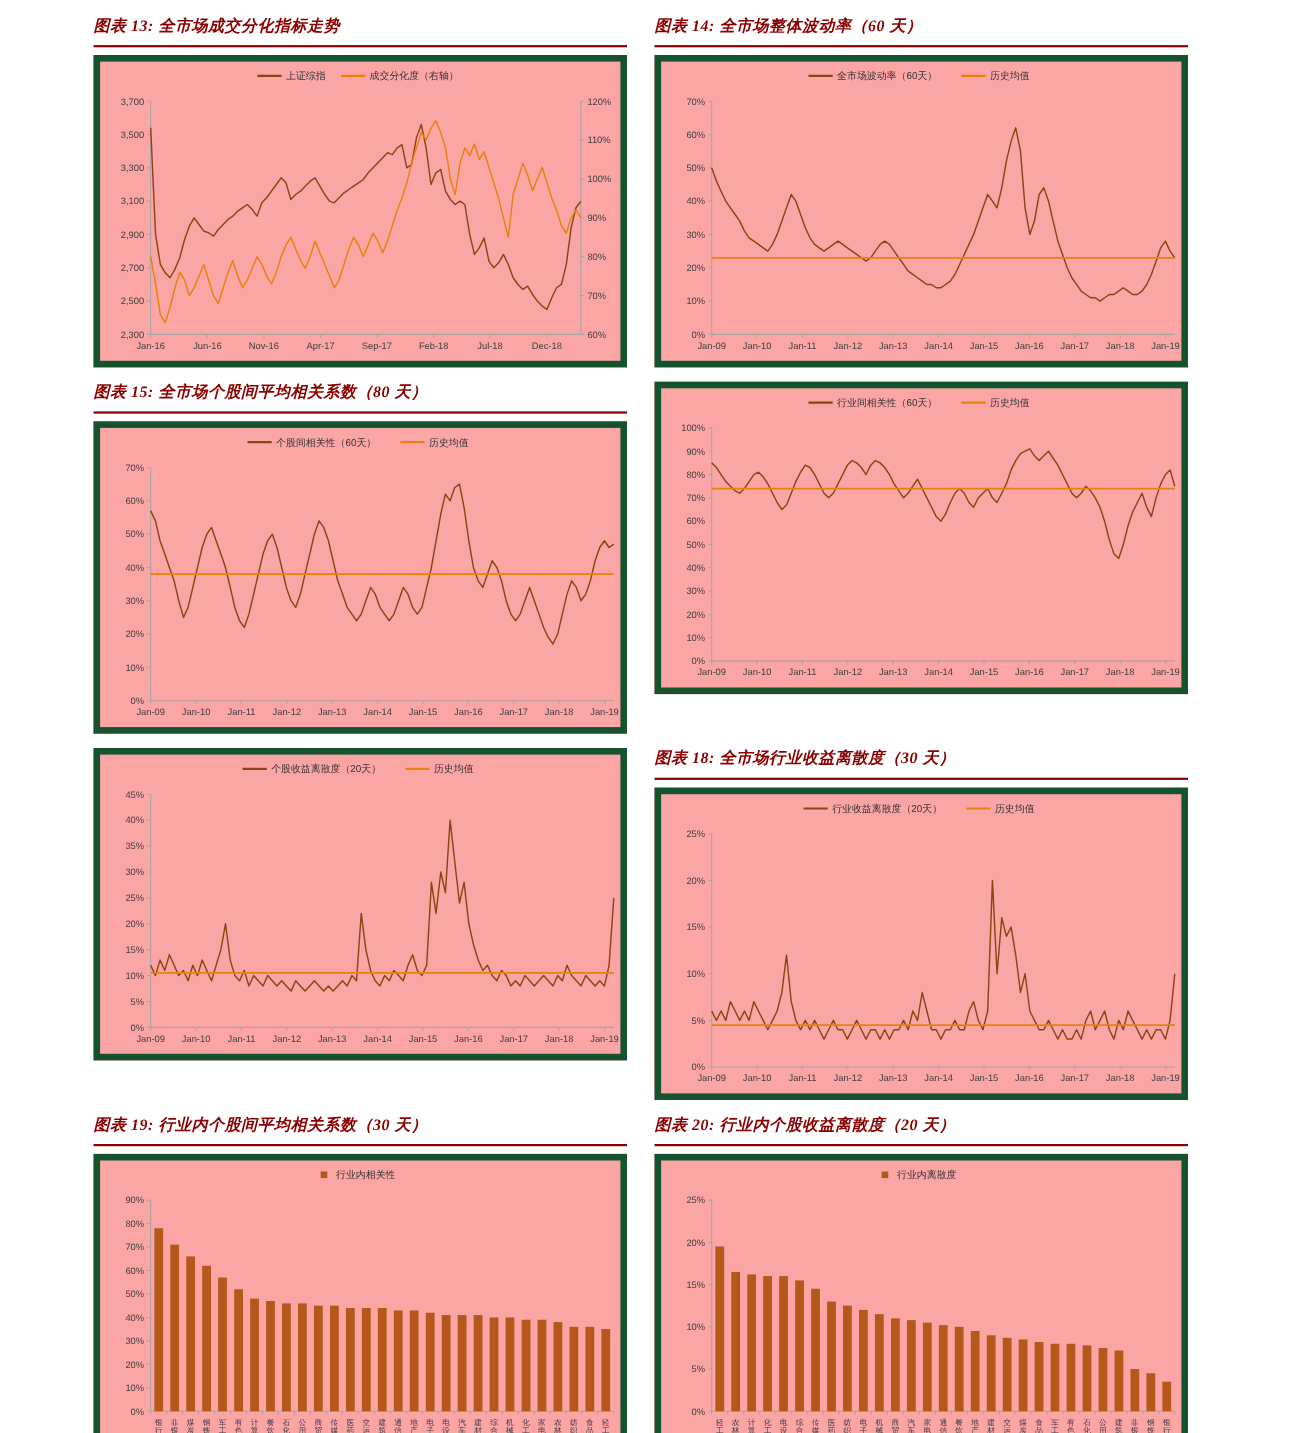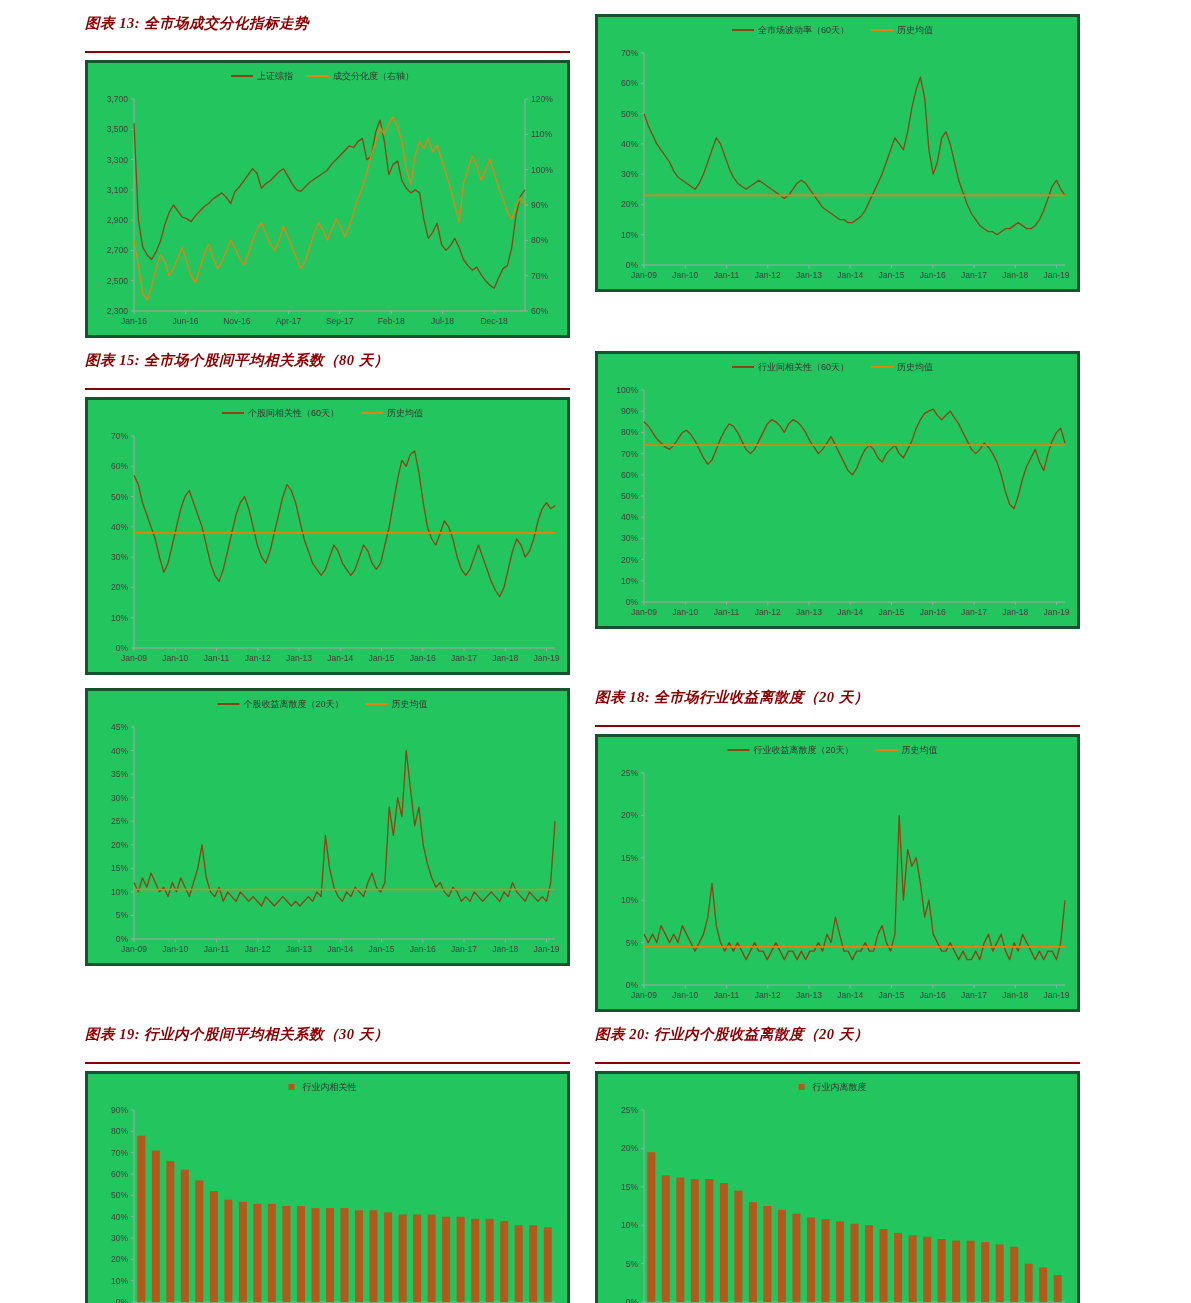--- a/index.html
+++ b/index.html
@@ -1,21 +1,21 @@
 <!DOCTYPE html>
 <html><head>
 <meta charset="utf-8">
 <style>
   html,body{margin:0;padding:0;background:#fff;}
   body{width:1191px;height:1303px;font-family:"Liberation Sans",sans-serif;overflow:hidden;}
   .grid{display:grid;grid-template-columns:485px 485px;column-gap:25px;row-gap:13px;padding:14px 0 0 85px;}
   .fig{display:flex;flex-direction:column;}
   .fig-title{font-family:"Liberation Serif",serif;font-style:italic;font-weight:bold;font-size:14.5px;
-    color:#8B0000;border-bottom:2px solid #8B0000;padding-bottom:18px;margin-bottom:7px;letter-spacing:.5px;}
-  .fig-box{height:272px;border:3px solid #14532d;background:#22c55e;}
+    color:#8B0000;border-bottom:2px solid #8B0000;padding-bottom:8px;margin-bottom:7px;letter-spacing:.5px;}
+  .fig-box{height:272px;border:6px solid #14532d;background:#fca5a5;}
   .footer{margin:17px 86px 0 85px;border-top:2px solid #8B0000;padding-top:8px;}
   .footer-text{font-family:"Liberation Serif",serif;font-style:italic;font-weight:bold;font-size:13px;color:#8B0000;}
   svg text{font-family:"Liberation Sans",sans-serif;}
 </style>
 </head>
 <body>
 
 <div class="grid">
   <div class="fig">
     <div class="fig-title">图表 13:  全市场成交分化指标走势</div>
@@ -71,20 +71,21 @@
           <text x="303.278" y="261" text-anchor="middle" font-size="8.5" fill="#404040">Feb-18</text>
           <line x1="354.499" y1="248" x2="354.499" y2="251" stroke="#a6a6a6"></line>
           <text x="354.499" y="261" text-anchor="middle" font-size="8.5" fill="#404040">Jul-18</text>
           <line x1="406.111" y1="248" x2="406.111" y2="251" stroke="#a6a6a6"></line>
           <text x="406.111" y="261" text-anchor="middle" font-size="8.5" fill="#404040">Dec-18</text>
           <polyline points="46.0,60.2 50.4,157.1 54.8,184.4 59.2,192.0 63.6,196.5 68.0,188.9 72.4,178.3 76.8,161.7 81.1,149.6 85.5,142.0 89.9,148.1 94.3,154.1 98.7,155.6 103.1,158.7 107.5,152.6 111.9,148.1 116.3,143.5 120.7,140.5 125.1,135.9 129.5,132.9 133.9,129.9 138.3,134.4 142.7,140.5 147.0,128.4 151.4,123.8 155.8,117.8 160.2,111.7 164.6,105.7 169.0,110.2 173.4,125.3 177.8,120.8 182.2,117.8 186.6,113.2 191.0,108.7 195.4,105.7 199.8,113.2 204.2,120.8 208.6,126.9 212.9,128.4 217.3,123.8 221.7,119.3 226.1,116.3 230.5,113.2 234.9,110.2 239.3,107.2 243.7,101.1 248.1,96.6 252.5,92.0 256.9,87.5 261.3,82.9 265.7,84.5 270.1,78.4 274.4,75.4 278.8,96.6 283.2,93.5 287.6,69.3 292.0,57.2 296.4,78.4 300.8,111.7 305.2,101.1 309.6,98.1 314.0,117.8 318.4,125.3 322.8,129.9 327.2,126.9 331.6,129.9 336.0,157.1 340.3,175.3 344.7,169.3 349.1,160.2 353.5,181.4 357.9,187.4 362.3,182.9 366.7,175.3 371.1,184.4 375.5,196.5 379.9,202.6 384.3,207.1 388.7,204.1 393.1,211.7 397.5,217.7 401.9,222.3 406.2,225.3 410.6,214.7 415.0,205.6 419.4,202.6 423.8,184.4 428.2,151.1 432.6,132.9 437.0,126.9" fill="none" stroke="#8B4513" stroke-width="1.3" stroke-linejoin="round"></polyline>
           <polyline points="46.0,177.3 50.4,202.1 54.8,230.3 59.2,237.4 63.6,223.3 68.0,205.6 72.4,191.5 76.8,198.5 81.1,212.7 85.5,205.6 89.9,195.0 94.3,184.4 98.7,198.5 103.1,212.7 107.5,219.7 111.9,205.6 116.3,191.5 120.7,180.9 125.1,195.0 129.5,205.6 133.9,198.5 138.3,187.9 142.7,177.3 147.0,184.4 151.4,195.0 155.8,202.1 160.2,191.5 164.6,177.3 169.0,166.7 173.4,159.7 177.8,170.3 182.2,180.9 186.6,187.9 191.0,177.3 195.4,163.2 199.8,173.8 204.2,184.4 208.6,195.0 212.9,205.6 217.3,198.5 221.7,184.4 226.1,170.3 230.5,159.7 234.9,166.7 239.3,177.3 243.7,166.7 248.1,156.1 252.5,163.2 256.9,173.8 261.3,163.2 265.7,149.1 270.1,134.9 274.4,124.3 278.8,110.2 283.2,92.5 287.6,78.4 292.0,64.3 296.4,71.3 300.8,60.7 305.2,53.7 309.6,64.3 314.0,78.4 318.4,106.7 322.8,120.8 327.2,92.5 331.6,78.4 336.0,85.5 340.3,74.9 344.7,89.0 349.1,81.9 353.5,96.1 357.9,110.2 362.3,124.3 366.7,142.0 371.1,159.7 375.5,120.8 379.9,106.7 384.3,92.5 388.7,103.1 393.1,117.3 397.5,106.7 401.9,96.1 406.2,110.2 410.6,124.3 415.0,134.9 419.4,149.1 423.8,156.1 428.2,142.0 432.6,134.9 437.0,142.0" fill="none" stroke="#E8820D" stroke-width="1.3" stroke-linejoin="round"></polyline>
         </svg></div>
   </div>
   <div class="fig">
+    <div class="fig-title">图表 14:  全市场整体波动率（60 天）</div>
     <div class="fig-box"><svg width="483" height="272">
           <line x1="134" y1="13" x2="156" y2="13" stroke="#8B4513" stroke-width="2"></line>
           <text x="160" y="16" text-anchor="start" font-size="9" fill="#333">全市场波动率（60天）</text>
           <line x1="273" y1="13" x2="295" y2="13" stroke="#E8820D" stroke-width="2"></line>
           <text x="299" y="16" text-anchor="start" font-size="9" fill="#333">历史均值</text>
           <line x1="46" y1="36" x2="46" y2="248" stroke="#a6a6a6"></line>
           <line x1="46" y1="248" x2="467" y2="248" stroke="#a6a6a6"></line>
           <line x1="43" y1="36" x2="46" y2="36" stroke="#a6a6a6"></line>
           <text x="40" y="39" text-anchor="end" font-size="8.5" fill="#404040">70%</text>
           <line x1="43" y1="66.28571428571428" x2="46" y2="66.28571428571428" stroke="#a6a6a6"></line>
@@ -282,21 +283,21 @@
           <text x="376.064" y="261" text-anchor="middle" font-size="8.5" fill="#404040">Jan-17</text>
           <line x1="417.322" y1="248" x2="417.322" y2="251" stroke="#a6a6a6"></line>
           <text x="417.322" y="261" text-anchor="middle" font-size="8.5" fill="#404040">Jan-18</text>
           <line x1="458.58" y1="248" x2="458.58" y2="251" stroke="#a6a6a6"></line>
           <text x="458.58" y="261" text-anchor="middle" font-size="8.5" fill="#404040">Jan-19</text>
           <polyline points="46.0,191.5 50.3,200.9 54.5,186.8 58.8,196.2 63.0,182.0 67.3,191.5 71.5,200.9 75.8,196.2 80.0,205.6 84.3,191.5 88.5,200.9 92.8,186.8 97.0,196.2 101.3,205.6 105.5,191.5 109.8,177.3 114.0,153.8 118.3,186.8 122.5,200.9 126.8,205.6 131.1,196.2 135.3,210.3 139.6,200.9 143.8,205.6 148.1,210.3 152.3,200.9 156.6,205.6 160.8,210.3 165.1,205.6 169.3,210.3 173.6,215.0 177.8,205.6 182.1,210.3 186.3,215.0 190.6,210.3 194.8,205.6 199.1,210.3 203.3,215.0 207.6,210.3 211.8,215.0 216.1,210.3 220.4,205.6 224.6,210.3 228.9,200.9 233.1,205.6 237.4,144.4 241.6,177.3 245.9,196.2 250.1,205.6 254.4,210.3 258.6,200.9 262.9,205.6 267.1,196.2 271.4,200.9 275.6,205.6 279.9,191.5 284.1,182.0 288.4,196.2 292.6,200.9 296.9,191.5 301.2,116.1 305.4,144.4 309.7,106.7 313.9,125.5 318.2,59.6 322.4,97.2 326.7,134.9 330.9,116.1 335.2,153.8 339.4,172.6 343.7,186.8 347.9,196.2 352.2,191.5 356.4,200.9 360.7,205.6 364.9,196.2 369.2,200.9 373.4,210.3 377.7,205.6 381.9,210.3 386.2,200.9 390.5,205.6 394.7,210.3 399.0,205.6 403.2,200.9 407.5,205.6 411.7,210.3 416.0,200.9 420.2,205.6 424.5,191.5 428.7,200.9 433.0,205.6 437.2,210.3 441.5,200.9 445.7,205.6 450.0,210.3 454.2,205.6 458.5,210.3 462.7,191.5 467.0,130.2" fill="none" stroke="#8B4513" stroke-width="1.3" stroke-linejoin="round"></polyline>
           <line x1="46" y1="198.53333333333333" x2="467" y2="198.53333333333333" stroke="#E8820D" stroke-width="1.6"></line>
         </svg></div>
   </div>
   <div class="fig">
-    <div class="fig-title">图表 18:  全市场行业收益离散度（20 天）</div>
+    <div class="fig-title">图表 18:  全市场行业收益离散度（30 天）</div>
     <div class="fig-box"><svg width="483" height="272">
           <line x1="129.5" y1="13" x2="151.5" y2="13" stroke="#8B4513" stroke-width="2"></line>
           <text x="155.5" y="16" text-anchor="start" font-size="9" fill="#333">行业收益离散度（20天）</text>
           <line x1="277.5" y1="13" x2="299.5" y2="13" stroke="#E8820D" stroke-width="2"></line>
           <text x="303.5" y="16" text-anchor="start" font-size="9" fill="#333">历史均值</text>
           <line x1="46" y1="36" x2="46" y2="248" stroke="#a6a6a6"></line>
           <line x1="46" y1="248" x2="467" y2="248" stroke="#a6a6a6"></line>
           <line x1="43" y1="36" x2="46" y2="36" stroke="#a6a6a6"></line>
           <text x="40" y="39" text-anchor="end" font-size="8.5" fill="#404040">25%</text>
           <line x1="43" y1="78.4" x2="46" y2="78.4" stroke="#a6a6a6"></line>

